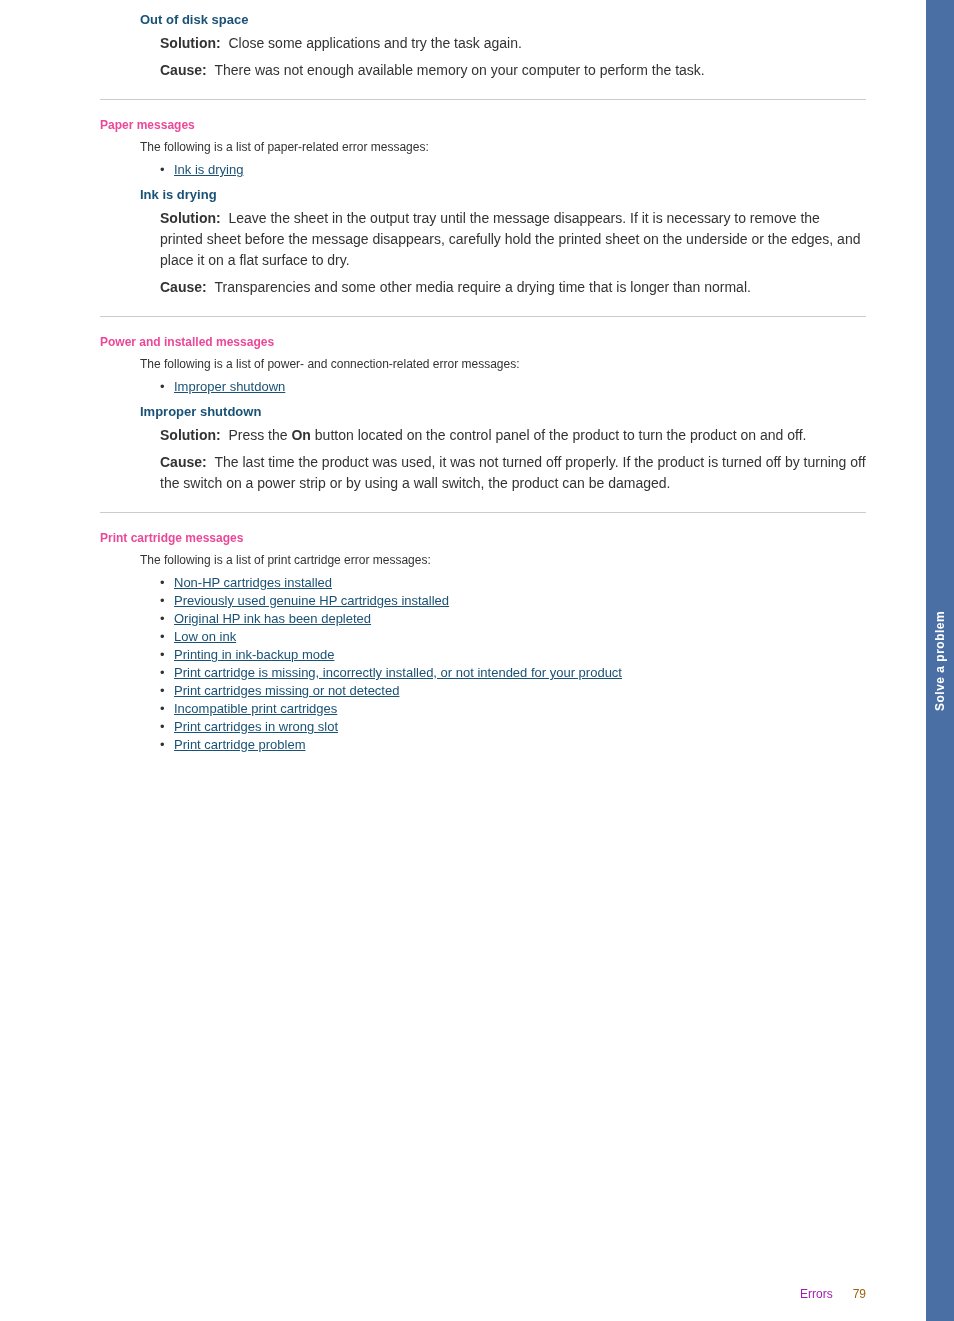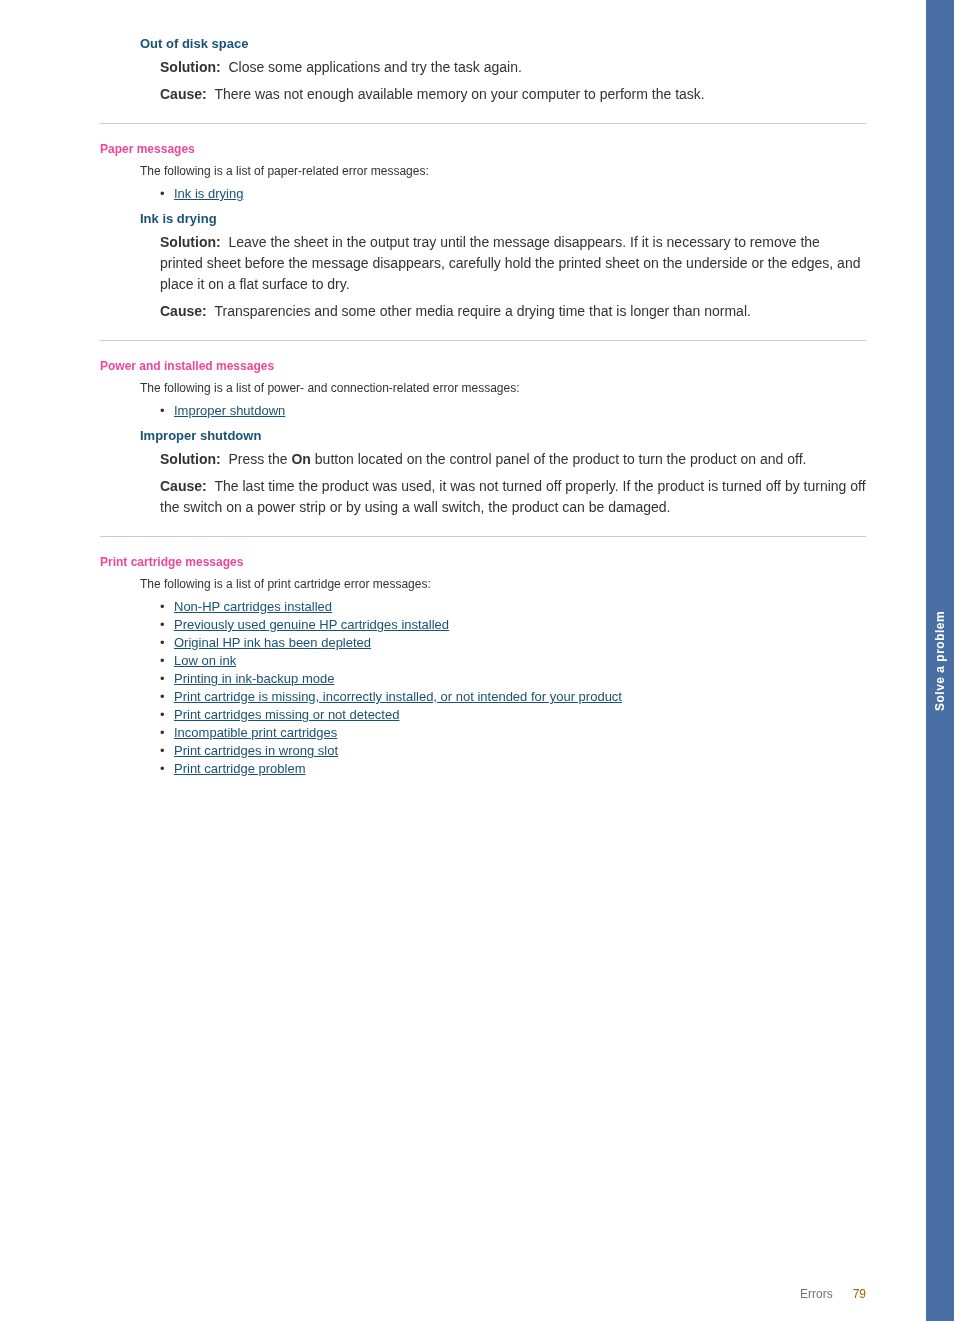--- a/index.html
+++ b/index.html
@@ -14,21 +14,21 @@
     }
 
     .page-container {
       display: flex;
       width: 954px;
       min-height: 1321px;
     }
 
     .main-content {
       flex: 1;
-      padding: 36px 60px 40px 100px;
+      padding: 12px 60px 40px 100px;
       position: relative;
     }
 
     .sidebar {
       width: 28px;
       background: #4a6fa5;
       display: flex;
       align-items: center;
       justify-content: center;
       writing-mode: vertical-rl;
@@ -130,21 +130,21 @@
       position: absolute;
       bottom: 20px;
       right: 60px;
       color: #666;
       font-size: 12px;
       display: flex;
       gap: 20px;
     }
 
     .footer-text {
-      color: #737373;
+      color: #a21caf;
     }
 
     .footer-page {
       color: #a16207;
     }
   </style>
 </head>
 <body>
 
 <div class="page-container">

